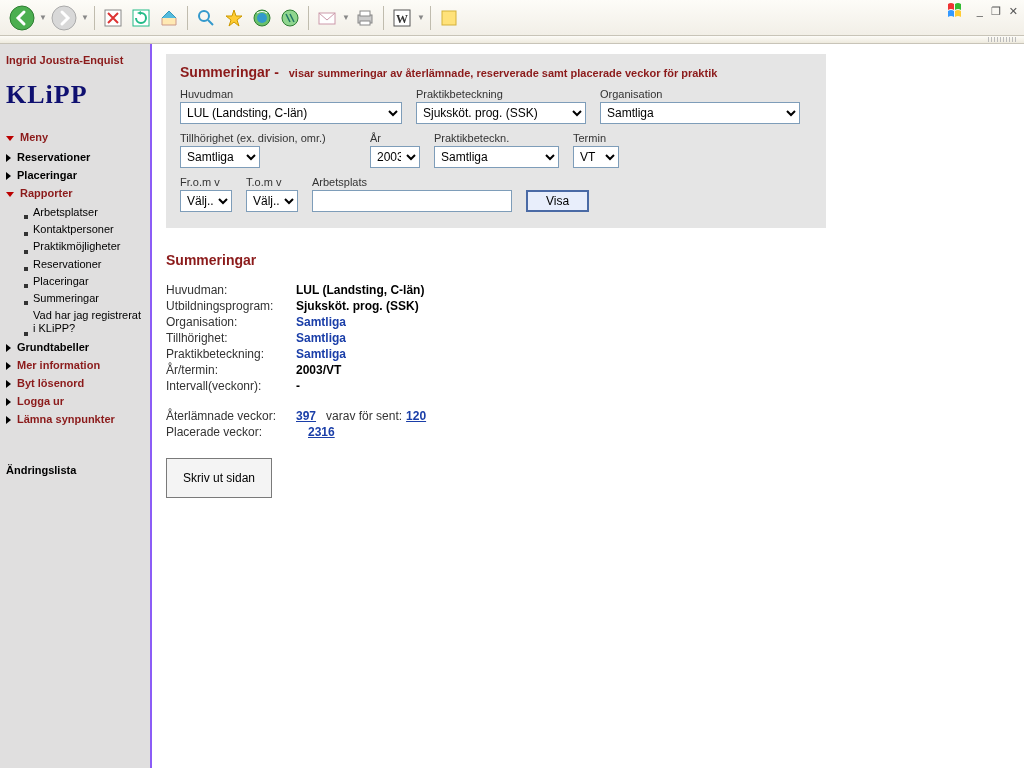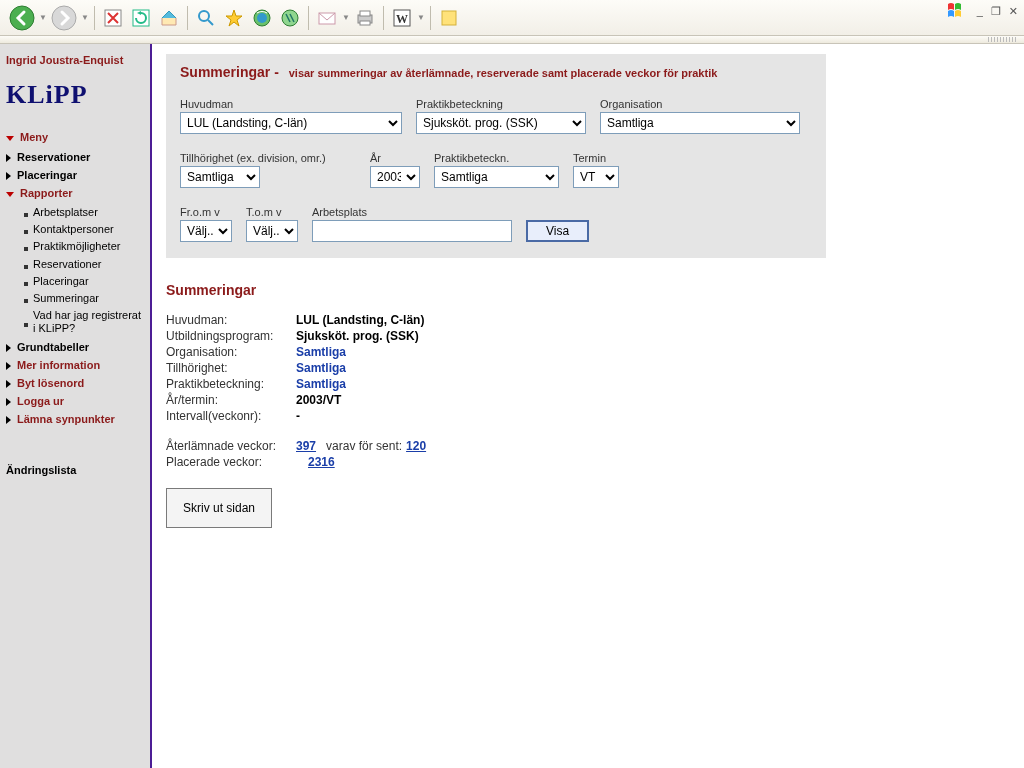--- a/index.html
+++ b/index.html
@@ -11,39 +11,39 @@
 .tb-sep { width:1px; height:24px; background:#c0bcae; margin:0 4px; }
 .tb-drop { width:10px; display:flex;align-items:center;justify-content:center;color:#888;font-size:8px;cursor:pointer;}
 .win-controls { position:absolute; right:4px; top:2px; display:flex; gap:4px; align-items:center;}
 .win-flag { width:24px;height:18px; }
 .win-btn { font-family: Arial; font-size:11px; color:#555; cursor:pointer; padding:0 2px;}
 .thin-bar { height:8px; background:linear-gradient(#fdfcf8,#eeeade); border-bottom:1px solid #c8c4b8; position:relative;}
 .thin-bar .grip { position:absolute; right:6px; top:1px; width:30px; height:5px;
   background: repeating-linear-gradient(90deg,#bbb 0,#bbb 1px,transparent 1px,transparent 3px);}
 
 .page { display:flex; height: calc(768px - 36px - 8px); }
-.sidebar { width:152px; background:#e0dfdf; border-right:2px solid #4c1d95; padding:10px 6px; }
+.sidebar { width:152px; background:#e0dfdf; border-right:2px solid #8b5cf6; padding:10px 6px; }
 .user { color:#8b1a1a; font-weight:bold; font-size:11px; margin-bottom:14px; }
 .logo { font-family: Georgia, "Times New Roman", serif; font-size:26px; font-weight:bold; color:#0f1070; letter-spacing:1px; margin-bottom:18px;}
 .nav-item { display:flex; align-items:flex-start; gap:6px; padding:3px 0; cursor:pointer; }
 .nav-arrow { width:0;height:0;border-top:4px solid transparent;border-bottom:4px solid transparent;border-left:5px solid #000; margin-top:3px; flex-shrink:0;}
 .nav-arrow.open { border-left:none;border-top:5px solid #b00; border-left:4px solid transparent;border-right:4px solid transparent; margin-top:5px;}
 .nav-label { font-weight:bold; color:#000; }
 .nav-label.red { color:#8b1a1a; }
 .subnav { padding-left:18px; }
-.sub-item { display:flex; align-items:center; gap:5px; padding:2px 0; cursor:pointer;}
+.sub-item { display:flex; align-items:flex-end; gap:5px; padding:2px 0; cursor:pointer;}
 .sub-bullet {width:4px;height:4px;background:#333;margin-top:5px;flex-shrink:0;}
 .sub-label { color:#000; font-size:11px; line-height:1.2;}
 .change-link { margin-top:36px; font-weight:bold; color:#000; cursor:pointer;}
 
 .content { flex:1; padding:10px 14px; overflow:auto; }
 .filter-box { background:#e5e5e5; padding:10px 14px 16px; width:660px;}
 .filter-title { color:#8b1a1a; font-weight:bold; font-size:14px;}
 .filter-sub { color:#8b1a1a; font-weight:bold; font-size:11px; margin-left:6px;}
-.filter-row { display:flex; gap:14px; margin-top:18px;}
+.filter-row { display:flex; gap:14px; margin-top:8px;}
 .fld { display:flex; flex-direction:column; gap:2px;}
 .fld-label { color:#333; font-size:11px; }
 .sel { height:22px; font-size:12px; border:1px solid #7e9db9; background:#fff; padding:1px 2px;}
 .inp { height:22px; font-size:12px; border:1px solid #7e9db9; background:#fff; padding:1px 4px;}
 .btn-visa { height:22px; padding:0 18px; font-size:12px; border:2px solid #4a6aa5; background:#e8eefb; cursor:pointer; }
 .result { margin-top:24px; width:660px;}
 .result-title { color:#8b1a1a; font-weight:bold; font-size:14px; margin-bottom:14px;}
 .kv { display:flex; padding:1px 0; font-size:12px;}
 .kv-label { width:130px; color:#333;}
 .kv-val { font-weight:bold; color:#000;}

